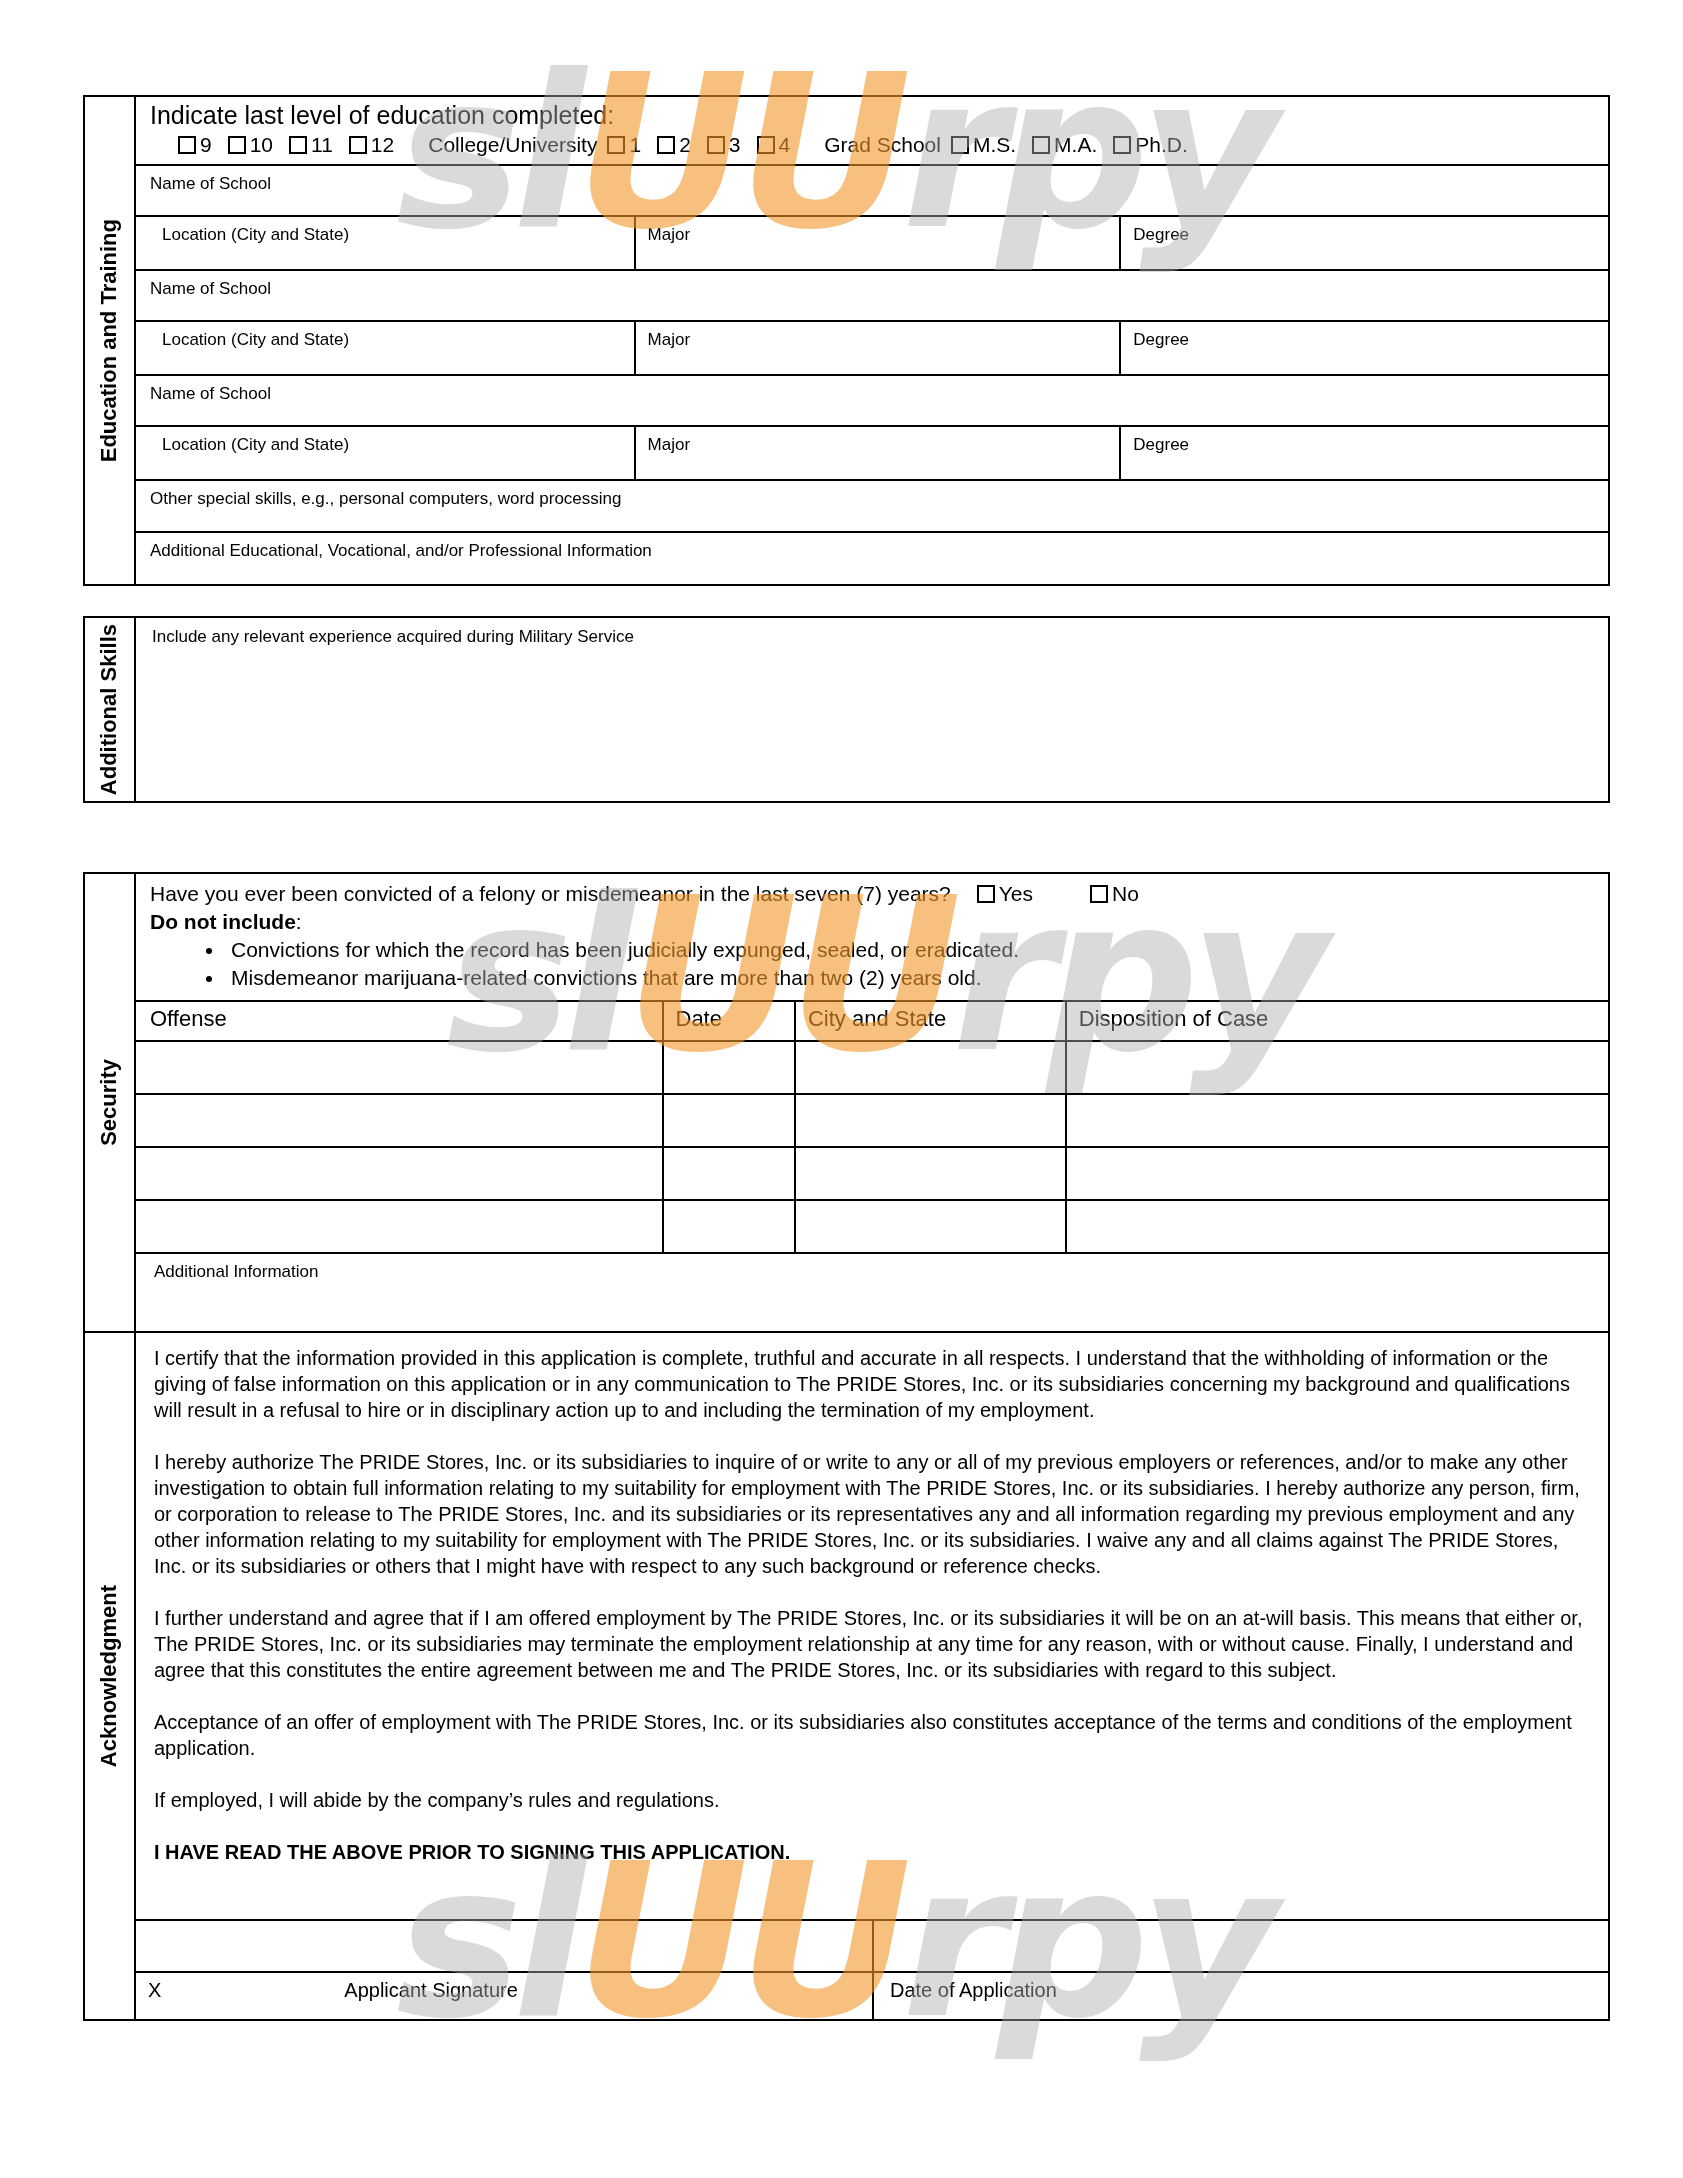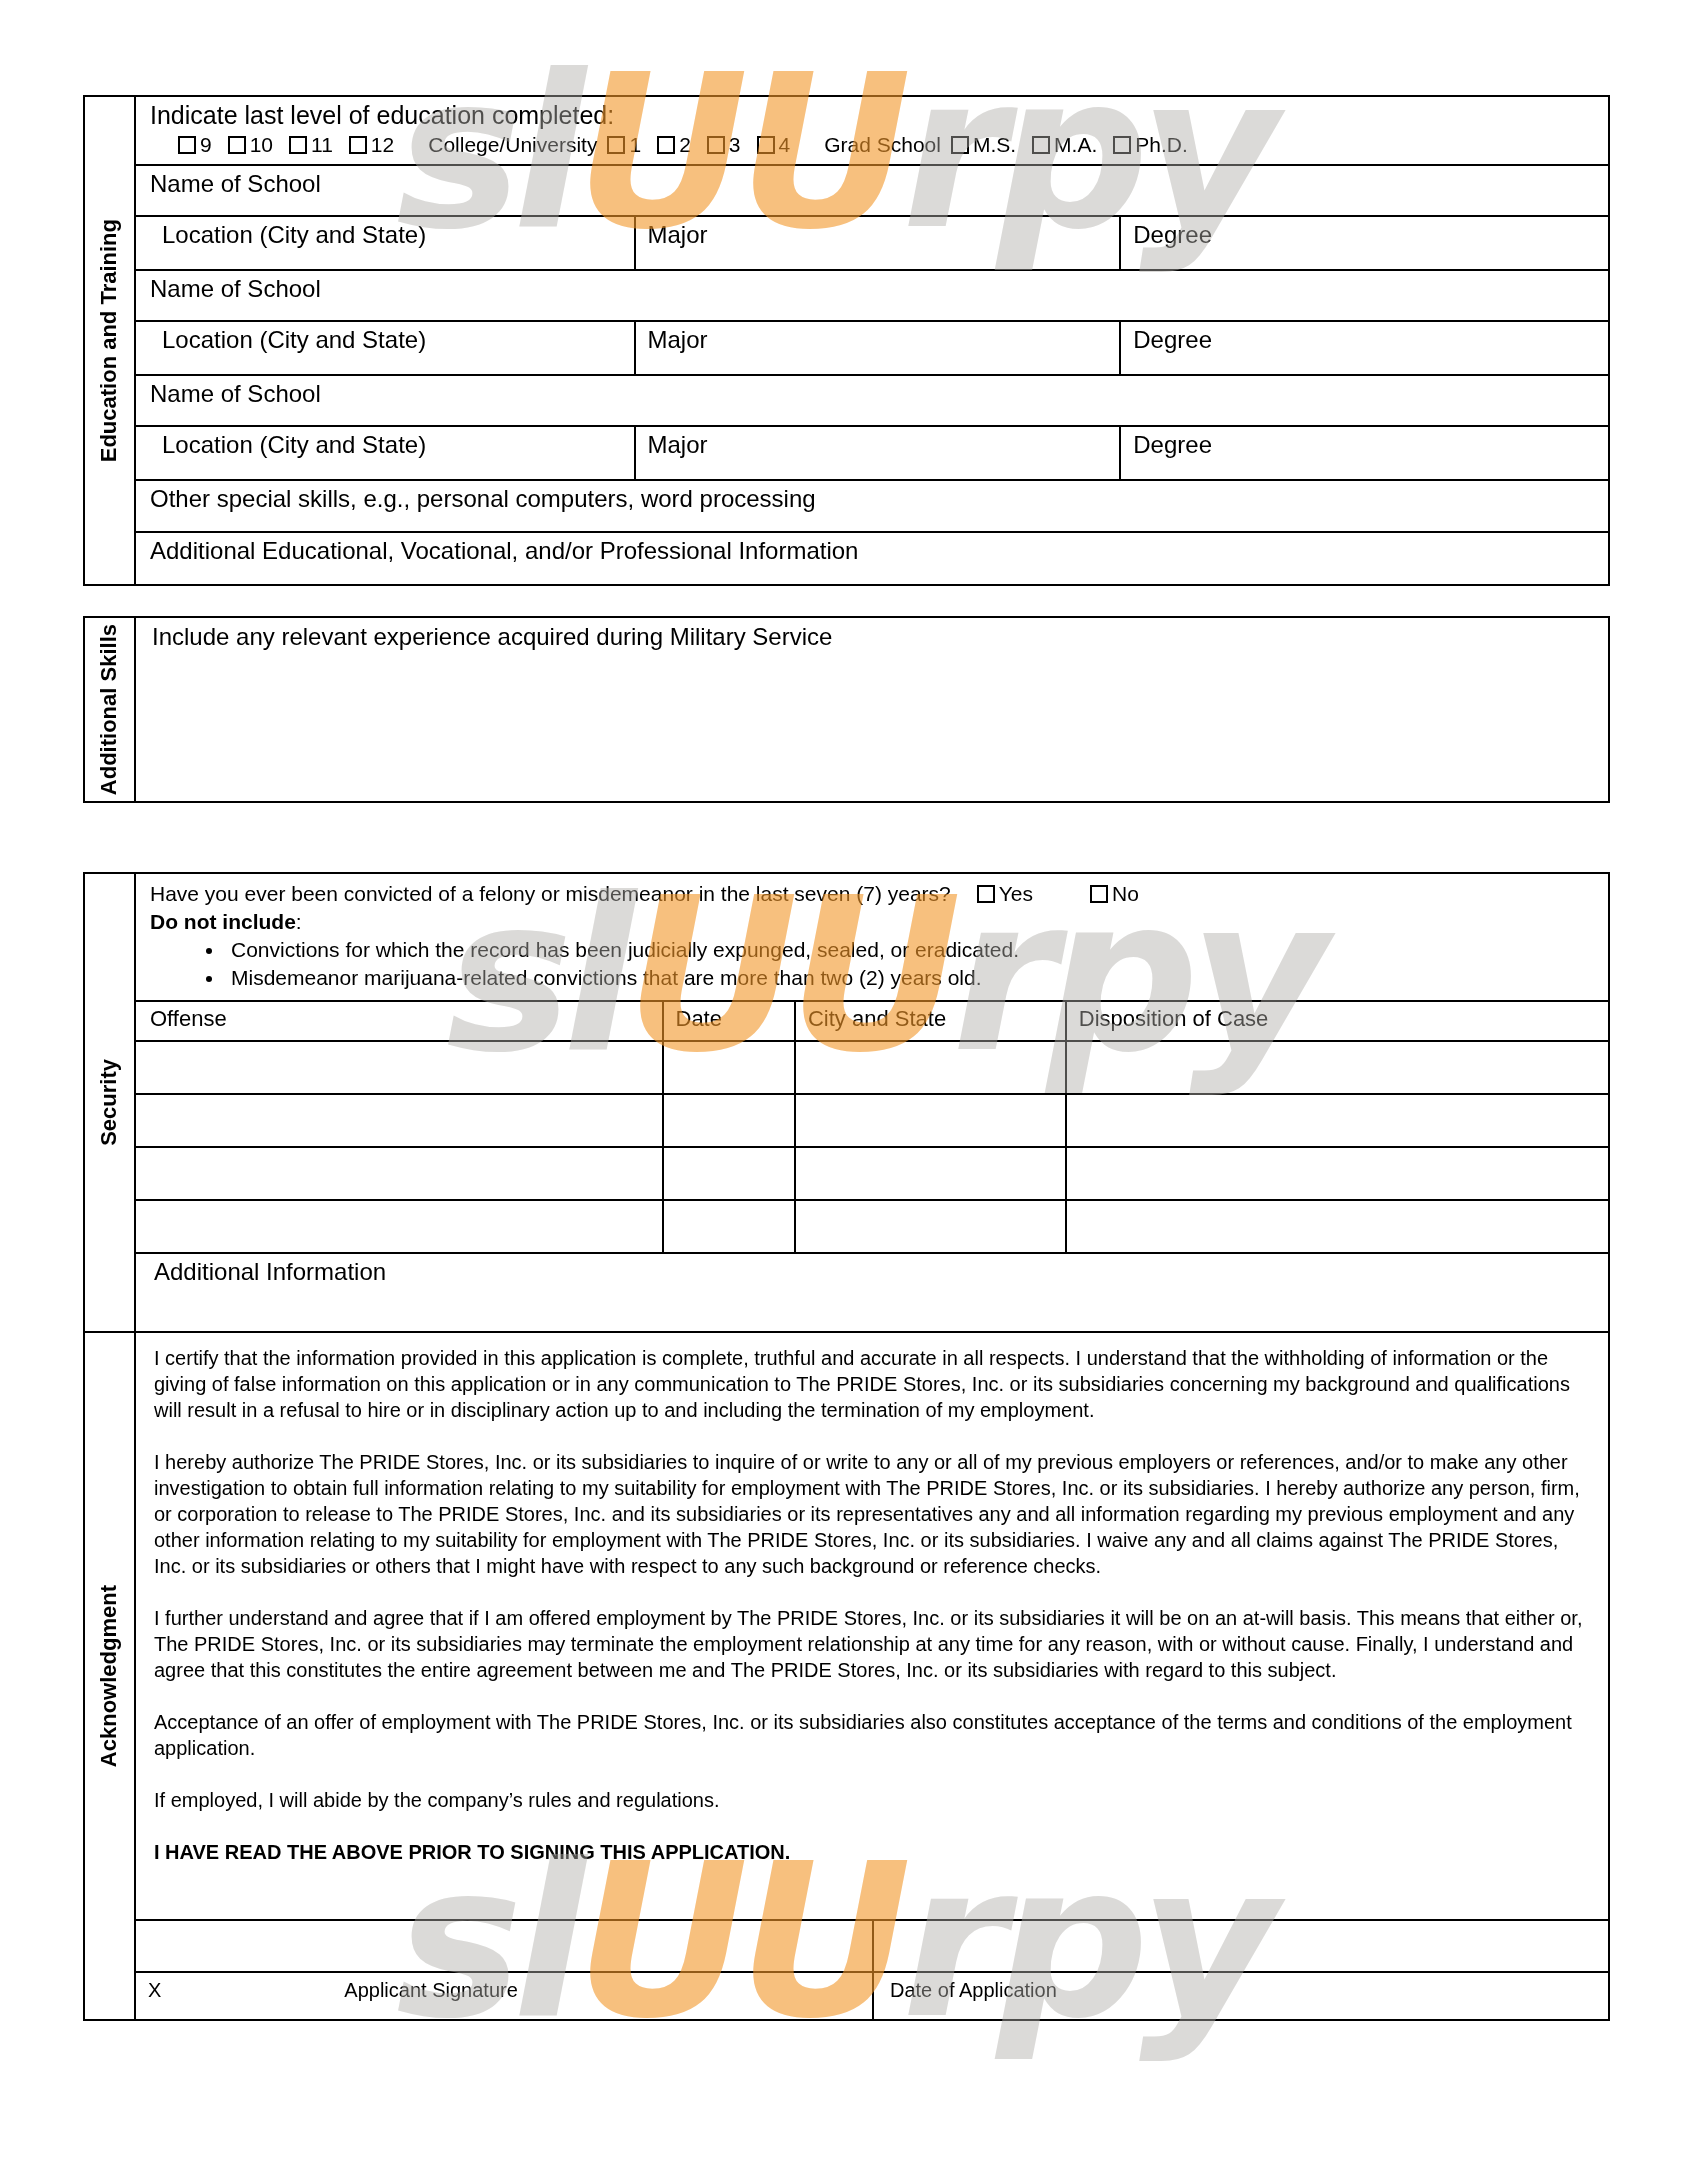--- a/index.html
+++ b/index.html
@@ -34,21 +34,21 @@
   }
   .side-label .vtext {
     writing-mode:vertical-rl; transform:rotate(180deg);
     font-weight:bold; font-size:22px; line-height:1.1; text-align:center;
     max-height:100%;
   }
   .content { flex:1; display:flex; flex-direction:column; min-width:0; }
 
   .row { border-bottom:2px solid #000; }
   .row:last-child { border-bottom:none; }
-  .flabel { font-size:24px; line-height:26px; display:block; }
+  .flabel { font-size:17px; line-height:26px; display:block; }
 
   
   .edu-header { padding:5px 14px 6px 14px; }
   .edu-header .line1 { font-size:25px; line-height:27px; }
   .cb-line { display:flex; align-items:center; padding-left:28px; margin-top:2px; font-size:21px; line-height:27px; flex-wrap:nowrap; }
   .cb-item { display:inline-flex; align-items:center; margin-right:16px; }
   .cb-box {
     display:inline-block; width:18px; height:18px;
     border:2px solid #000; margin-right:4px; background:#fff; flex:0 0 auto;
   }

